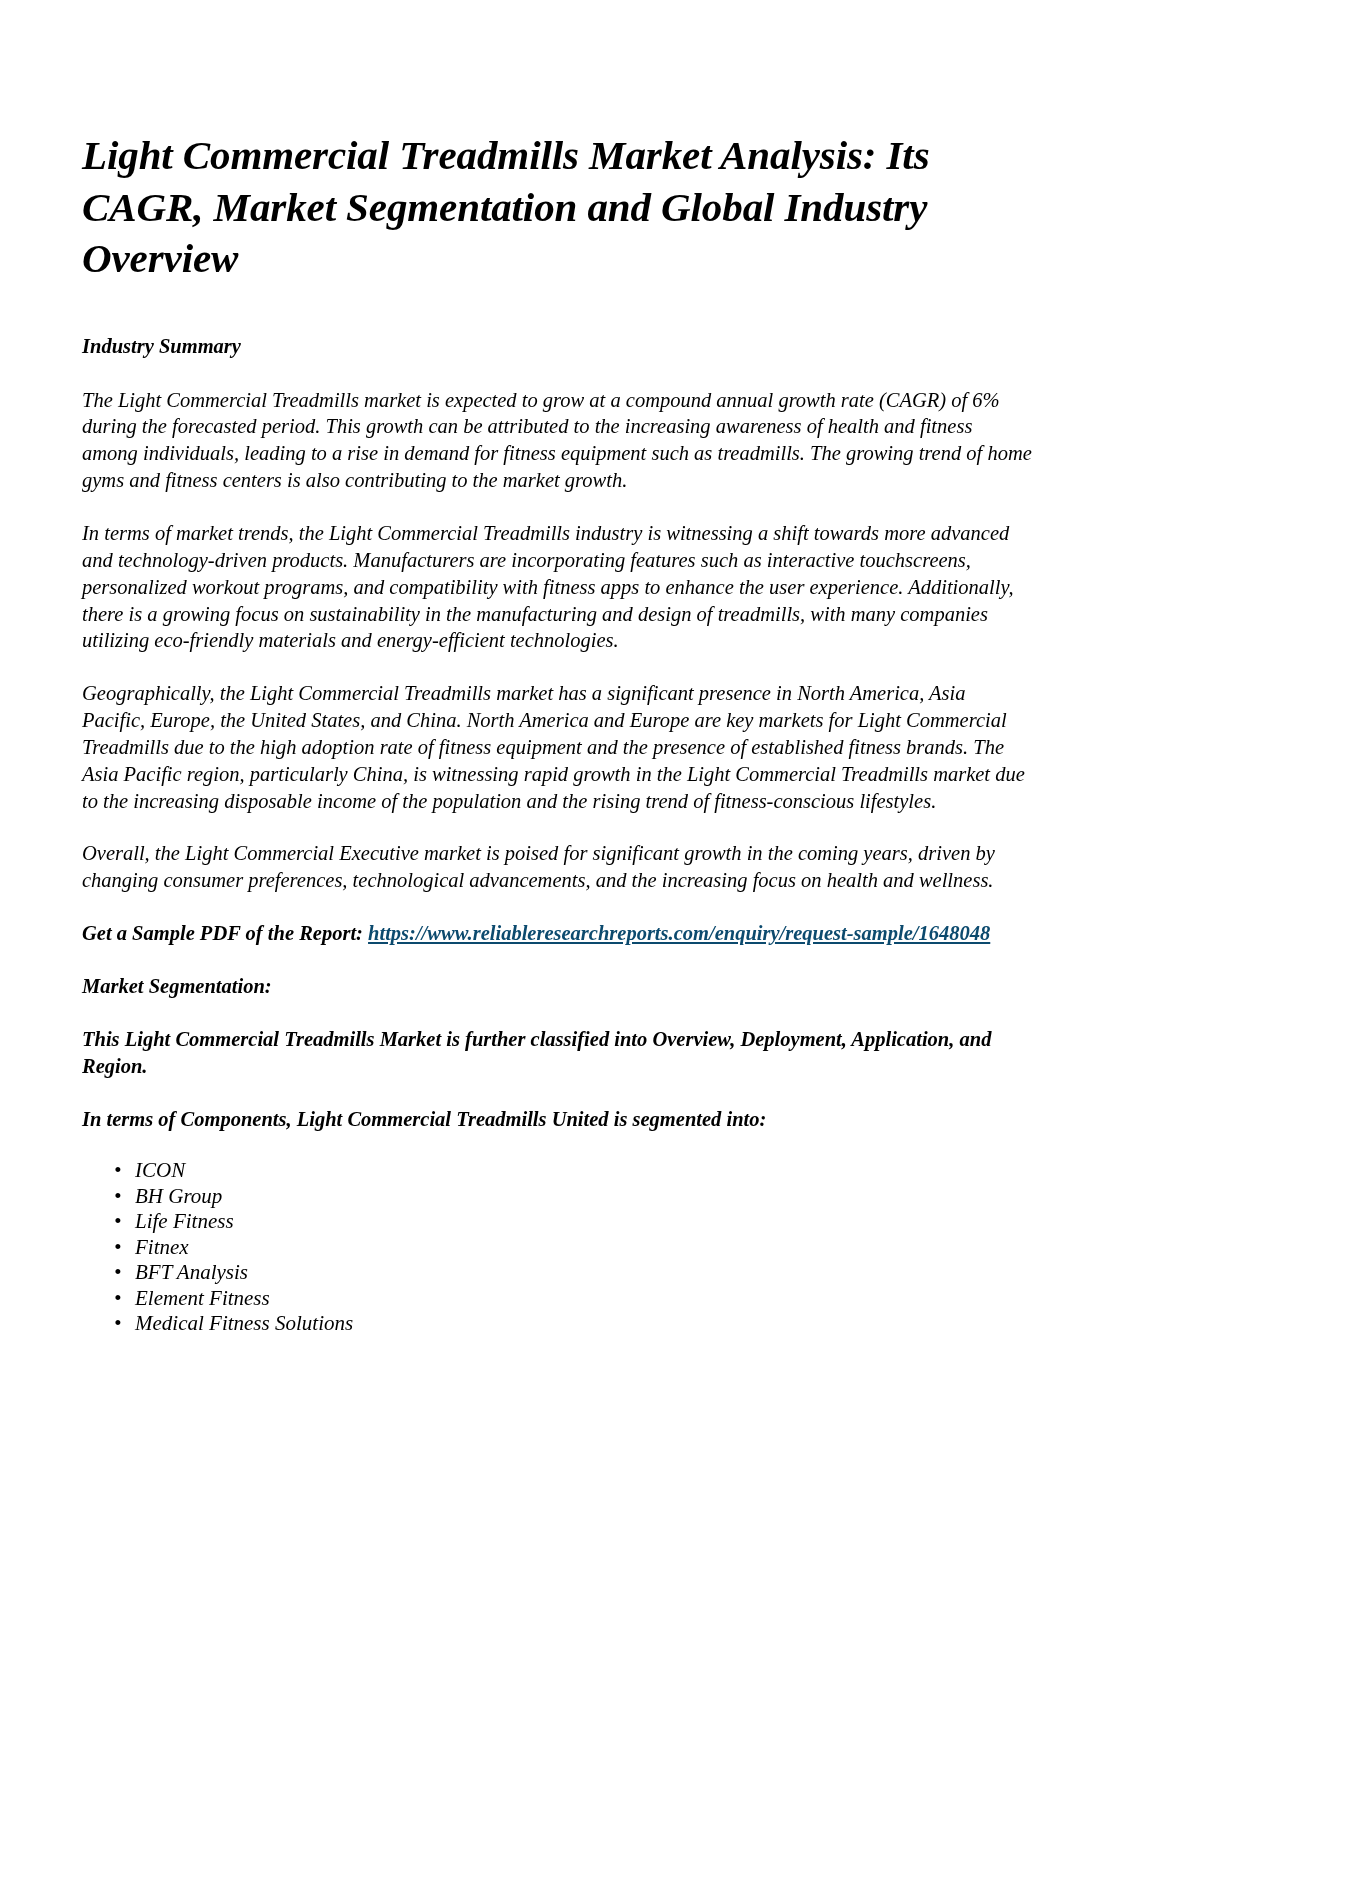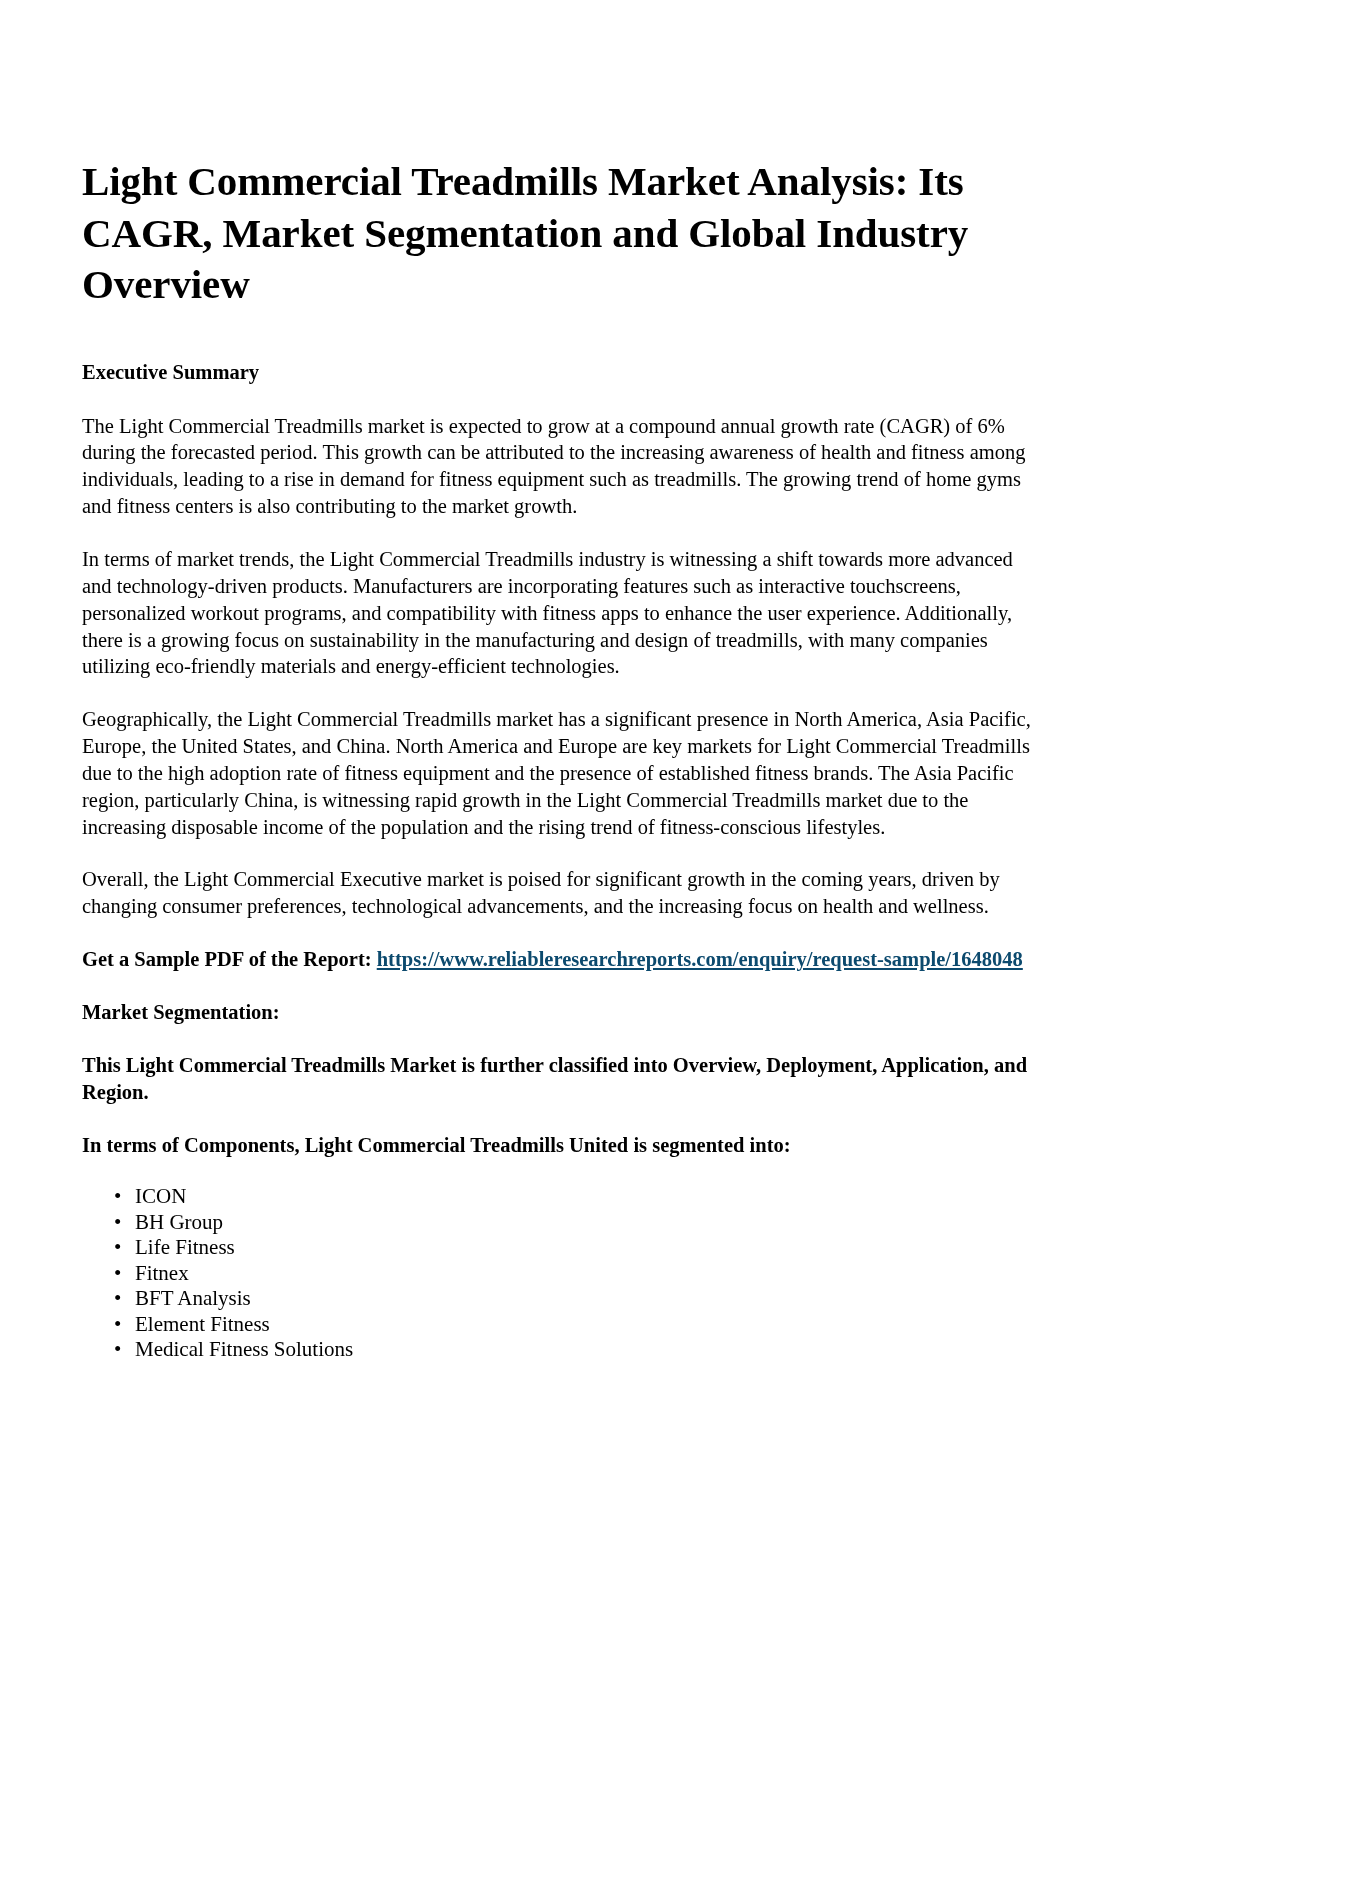--- a/index.html
+++ b/index.html
@@ -19,22 +19,23 @@
     width: 1345px;
     height: 1903px;
     background: #ffffff;
     box-sizing: border-box;
     overflow: hidden;
   }
 
   .content {
     position: absolute;
     left: 82px;
-    top: 156px;
+    top: 130px;
     width: 950px;
+    font-style: italic;
   }
 
   
   .doc-title {
     font-family: "Liberation Serif", "DejaVu Serif", serif;
     font-weight: bold;
     font-size: 41px;
     line-height: 1.26;
     letter-spacing: -0.1px;
     margin: 0 0 48px 0;
@@ -105,21 +106,21 @@
   }
 </style>
 </head>
 <body>
 
 <div class="page">
   <div class="content">
 
     <h1 class="doc-title">Light Commercial Treadmills Market Analysis: Its CAGR, Market Segmentation and Global Industry Overview</h1>
 
-    <p class="section-heading">Executive Summary</p>
+    <p class="section-heading">Industry Summary</p>
 
 
     <p class="body-par">The Light Commercial Treadmills market is expected to grow at a compound annual growth rate (CAGR) of 6% during the forecasted period. This growth can be attributed to the increasing awareness of health and fitness among individuals, leading to a rise in demand for fitness equipment such as treadmills. The growing trend of home gyms and fitness centers is also contributing to the market growth.</p>
 
     <p class="body-par">In terms of market trends, the Light Commercial Treadmills industry is witnessing a shift towards more advanced and technology-driven products. Manufacturers are incorporating features such as interactive touchscreens, personalized workout programs, and compatibility with fitness apps to enhance the user experience. Additionally, there is a growing focus on sustainability in the manufacturing and design of treadmills, with many companies utilizing eco-friendly materials and energy-efficient technologies.</p>
 
     <p class="body-par">Geographically, the Light Commercial Treadmills market has a significant presence in North America, Asia Pacific, Europe, the United States, and China. North America and Europe are key markets for Light Commercial Treadmills due to the high adoption rate of fitness equipment and the presence of established fitness brands. The Asia Pacific region, particularly China, is witnessing rapid growth in the Light Commercial Treadmills market due to the increasing disposable income of the population and the rising trend of fitness-conscious lifestyles.</p>
 
     <p class="body-par">Overall, the Light Commercial Executive market is poised for significant growth in the coming years, driven by changing consumer preferences, technological advancements, and the increasing focus on health and wellness.</p>
 

